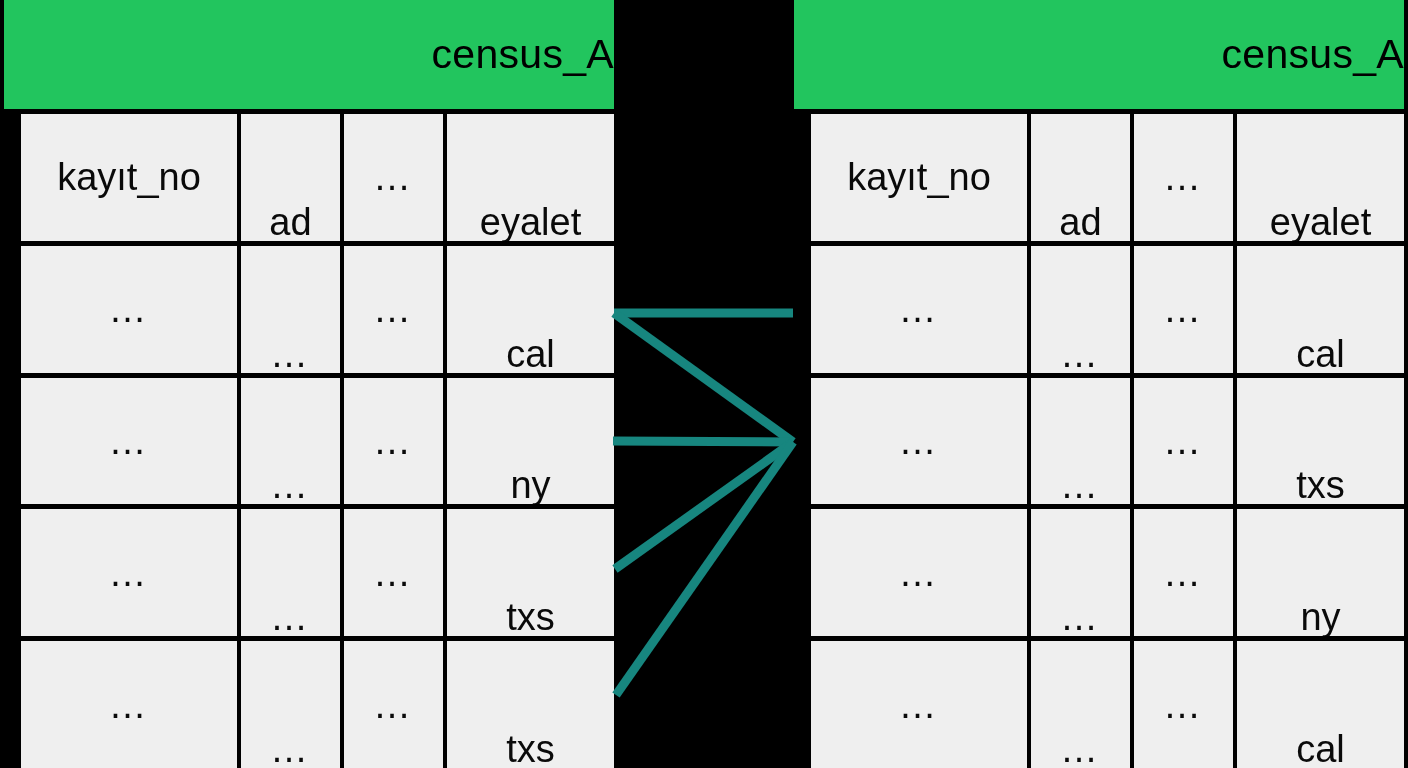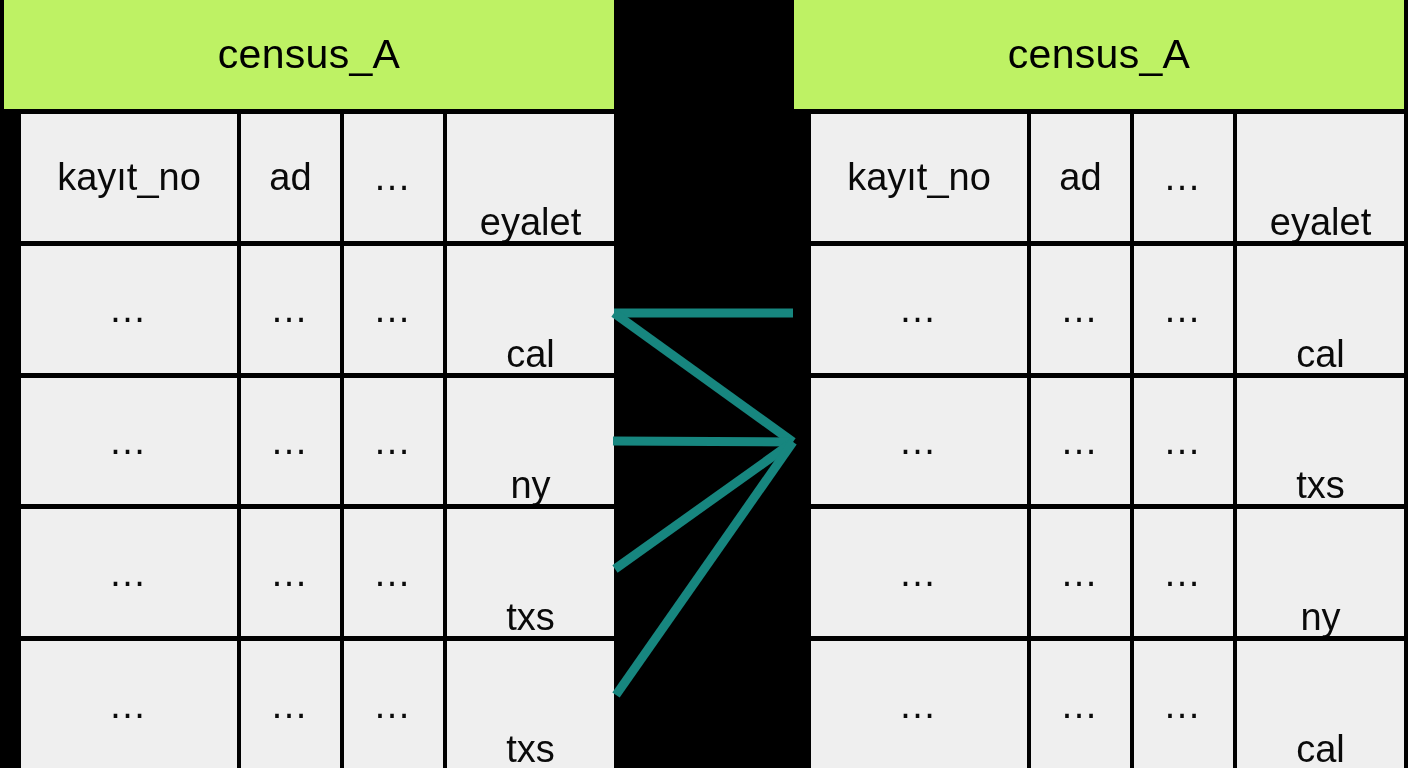--- a/index.html
+++ b/index.html
@@ -27,24 +27,24 @@
     border-left: 4px solid #000000;
     border-right: 4px solid #000000;
     display: flex;
     flex-direction: column;
   }
   #table-left  { left: 0px;   width: 618px; }
   #table-right { left: 790px; width: 618px; }
 
   .table-title-band {
     flex: 0 0 114px;
-    background: #bef264;
+    background: #22c55e;
     display: flex;
     align-items: center;
-    justify-content: center;
+    justify-content: flex-end;
     border-bottom: 5px solid #000000;
     box-sizing: border-box;
   }
   .table-title-band .title-text {
     font-size: 41px;
     color: #000000;
     letter-spacing: 0.3px;
     line-height: 1;
   }
 
@@ -78,21 +78,21 @@
     font-size: 38px;
     color: #0A0A0A;
     line-height: 1;
     white-space: nowrap;
   }
   .grid-row.header-row .cell-text { font-size: 38px; }
   .ellipsis-text { letter-spacing: 3px; }
 
   
   .col-0 { flex: 0 0 216px; }
-  .col-1 { flex: 0 0 103px; }
+  .col-1 { flex: 0 0 103px; align-items: flex-end; }
   .col-2 { flex: 0 0 103px; }
   .col-3 { flex: 1 1 auto; align-items: flex-end; }
 
   
   #connector-layer {
     position: absolute;
     left: 0;
     top: 0;
     width: 1408px;
     height: 768px;

